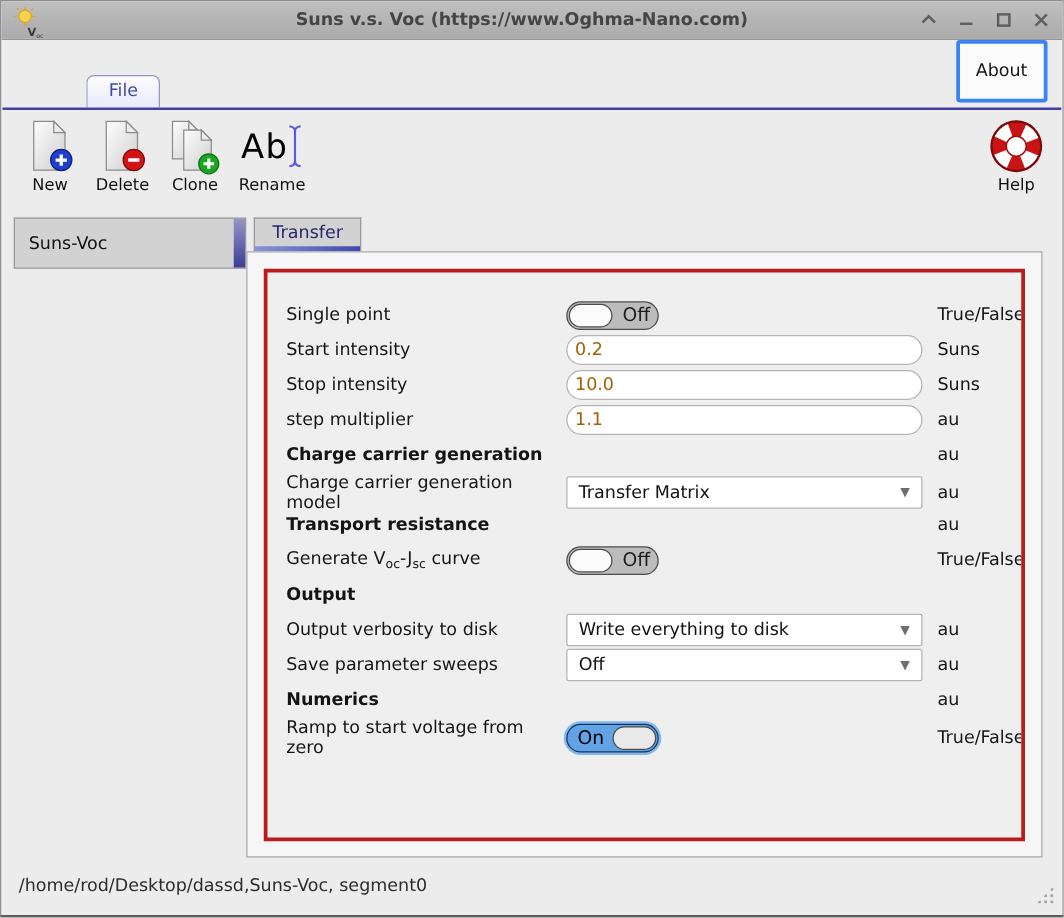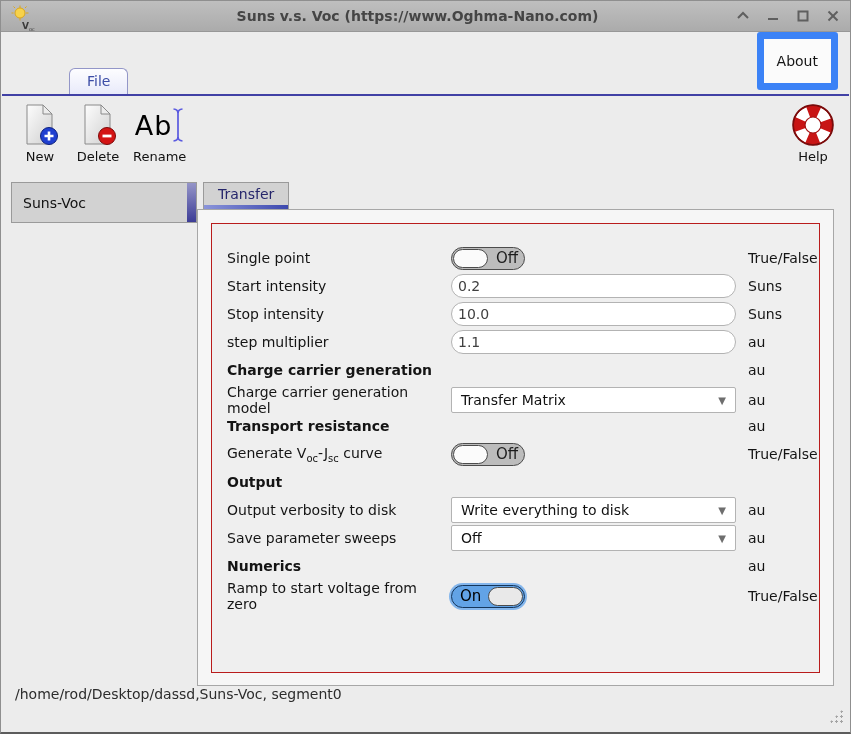--- a/index.html
+++ b/index.html
@@ -30,21 +30,21 @@
   
   .menubar { flex:0 0 45px; display:flex; align-items:flex-end; padding:0 12px; }
   .file-tab {
     margin-left:56px; padding:4px 17px 5px;
     background:linear-gradient(#fdfdff,#e8eafa);
     border:1px solid #9396c8; border-bottom:none; border-radius:6px 6px 0 0;
     color:#3c4da6; font-size:14px; cursor:default;
   }
   .about-btn {
     margin-left:auto; margin-bottom:4px; padding:14px 13px;
-    background:#fbfbfb; border:7px solid #3b82f6; border-radius:3px;
+    background:#fbfbfb; border:3px solid #3b82f6; border-radius:3px;
     font-size:14px; color:#151515; cursor:default;
   }
   .accent-line { flex:0 0 2px; background:#4141a5; margin:0 1px; }
 
   
   .toolbar { flex:0 0 80px; display:flex; align-items:flex-start; padding:6px 14px 0 16px; gap:12px; }
   .tool-btn { display:flex; flex-direction:column; align-items:center; gap:1px; min-width:46px; cursor:default; }
   .tool-icon { height:46px; display:flex; align-items:flex-end; justify-content:center; }
   .tool-label { font-size:13px; color:#111; }
   .toolbar-spacer { flex:1; }
@@ -71,54 +71,54 @@
   }
   .configure-tab::after {
     content:""; display:block; height:4px; margin:3px -14px 0;
     background:linear-gradient(90deg,#8a94da,#3d49ae);
   }
   .pane {
     flex:1; border:1px solid #a7a7a7; background:#f6f6f6;
     padding:13px 13px 12px; min-height:0;
   }
   .inner-panel {
-    height:100%; border:1px solid #b91c1c; background:#efefef;
+    height:100%; border:3px solid #b91c1c; background:#efefef;
     padding:20px 0 0 15px; overflow:hidden;
   }
 
   
   .form-row { display:grid; grid-template-columns:224px 285px 1fr; align-items:center; height:28px; }
   .row-label { font-size:14px; color:#141414; }
   .row-label.bold { font-weight:bold; }
   .row-label sub { font-size:10px; }
   .unit { font-size:14px; color:#141414; padding-left:12px; }
   .text-input {
     width:100%; height:24px; border:1px solid #b3b3b3; border-radius:12px;
-    padding:0 6px; font:14px "DejaVu Sans", sans-serif; color:#404040; background:#fff;
+    padding:0 6px; font:14px "DejaVu Sans", sans-serif; color:#a16207; background:#fff;
   }
   .select-box {
     height:26px; width:100%; border:1px solid #b3b3b3; border-radius:2px; background:#fff;
     display:flex; align-items:center; justify-content:space-between;
     padding:0 9px; font-size:14px; color:#111; cursor:default;
   }
   .select-arrow { color:#6e6e6e; font-size:10px; }
   .toggle {
     width:74px; height:23px; border-radius:12px; border:1px solid #4c4c4c;
     display:flex; align-items:center; font-size:15px; cursor:default;
   }
   .knob { width:35px; height:19px; border-radius:10px; background:#fbfbfb; border:1px solid #4c4c4c; }
   .toggle.off { background:#bcbcbc; }
   .toggle.off .knob { margin-left:1px; }
   .toggle.off .t-label { margin-left:8px; color:#1c1c1c; }
   .toggle.on { background:#62a3e6; border-color:#14365c; box-shadow:0 0 0 2px #84b6ec; }
   .toggle.on .t-label { order:0; margin-left:8px; color:#000000; }
   .toggle.on .knob { order:1; margin-left:7px; background:#e9e9e9; }
 
   
-  .statusbar { flex:0 0 46px; display:flex; align-items:flex-start; padding:0 14px; font-size:14px; color:#2c2c2c; position:relative; }
+  .statusbar { flex:0 0 46px; display:flex; align-items:center; padding:0 14px; font-size:14px; color:#2c2c2c; position:relative; }
   .resize-grip {
     position:absolute; right:6px; bottom:8px; width:16px; height:16px;
     background-image:radial-gradient(#a3a3a3 1.1px, transparent 1.4px);
     background-size:5px 5px; background-position:bottom right;
     clip-path:polygon(100% 0,100% 100%,0 100%);
   }
 </style>
 </head>
 <body>
 
@@ -195,20 +195,33 @@
         <svg width="42" height="46" viewBox="0 0 42 46">
           <path d="M8 3 h16 l9 9 v30 H8 z" fill="url(#pg)" stroke="#8a8a8a"></path>
           <path d="M24 3 l9 9 h-9 z" fill="#ececec" stroke="#8a8a8a"></path>
           <circle cx="30" cy="34" r="8.5" fill="#d41414" stroke="#7d0a0a"></circle>
           <path d="M25.5 34 h9" stroke="#fff" stroke-width="2.8"></path>
         </svg>
       </span>
       <span class="tool-label">Delete</span>
     </div>
     <div class="tool-btn">
+      <span class="tool-icon">
+        <svg width="46" height="46" viewBox="0 0 46 46">
+          <path d="M5 3 h13 l7 7 v23 H5 z" fill="url(#pg)" stroke="#8a8a8a"></path>
+          <path d="M18 3 l7 7 h-7 z" fill="#ececec" stroke="#8a8a8a"></path>
+          <path d="M14 10 h14 l8 8 v24 H14 z" fill="url(#pg)" stroke="#8a8a8a"></path>
+          <path d="M28 10 l8 8 h-8 z" fill="#ececec" stroke="#8a8a8a"></path>
+          <circle cx="34" cy="37" r="8" fill="#17a81f" stroke="#0b6e12"></circle>
+          <path d="M34 32.8 v8.4 M29.8 37 h8.4" stroke="#fff" stroke-width="2.5"></path>
+        </svg>
+      </span>
+      <span class="tool-label">Clone</span>
+    </div>
+    <div class="tool-btn">
       <span class="tool-icon rename-wrap">
         <span class="rename-glyph">Ab</span>
         <svg width="12" height="38" viewBox="0 0 12 38">
           <g stroke="#5a5ae0" stroke-width="1.7" fill="none">
             <path d="M6 6 V32"></path>
             <path d="M1.5 3 Q6 3.5 6 7"></path>
               <path d="M10.5 3 Q6 3.5 6 7"></path>
             <path d="M1.5 35 Q6 34.5 6 31"></path>
               <path d="M10.5 35 Q6 34.5 6 31"></path>
           </g>

